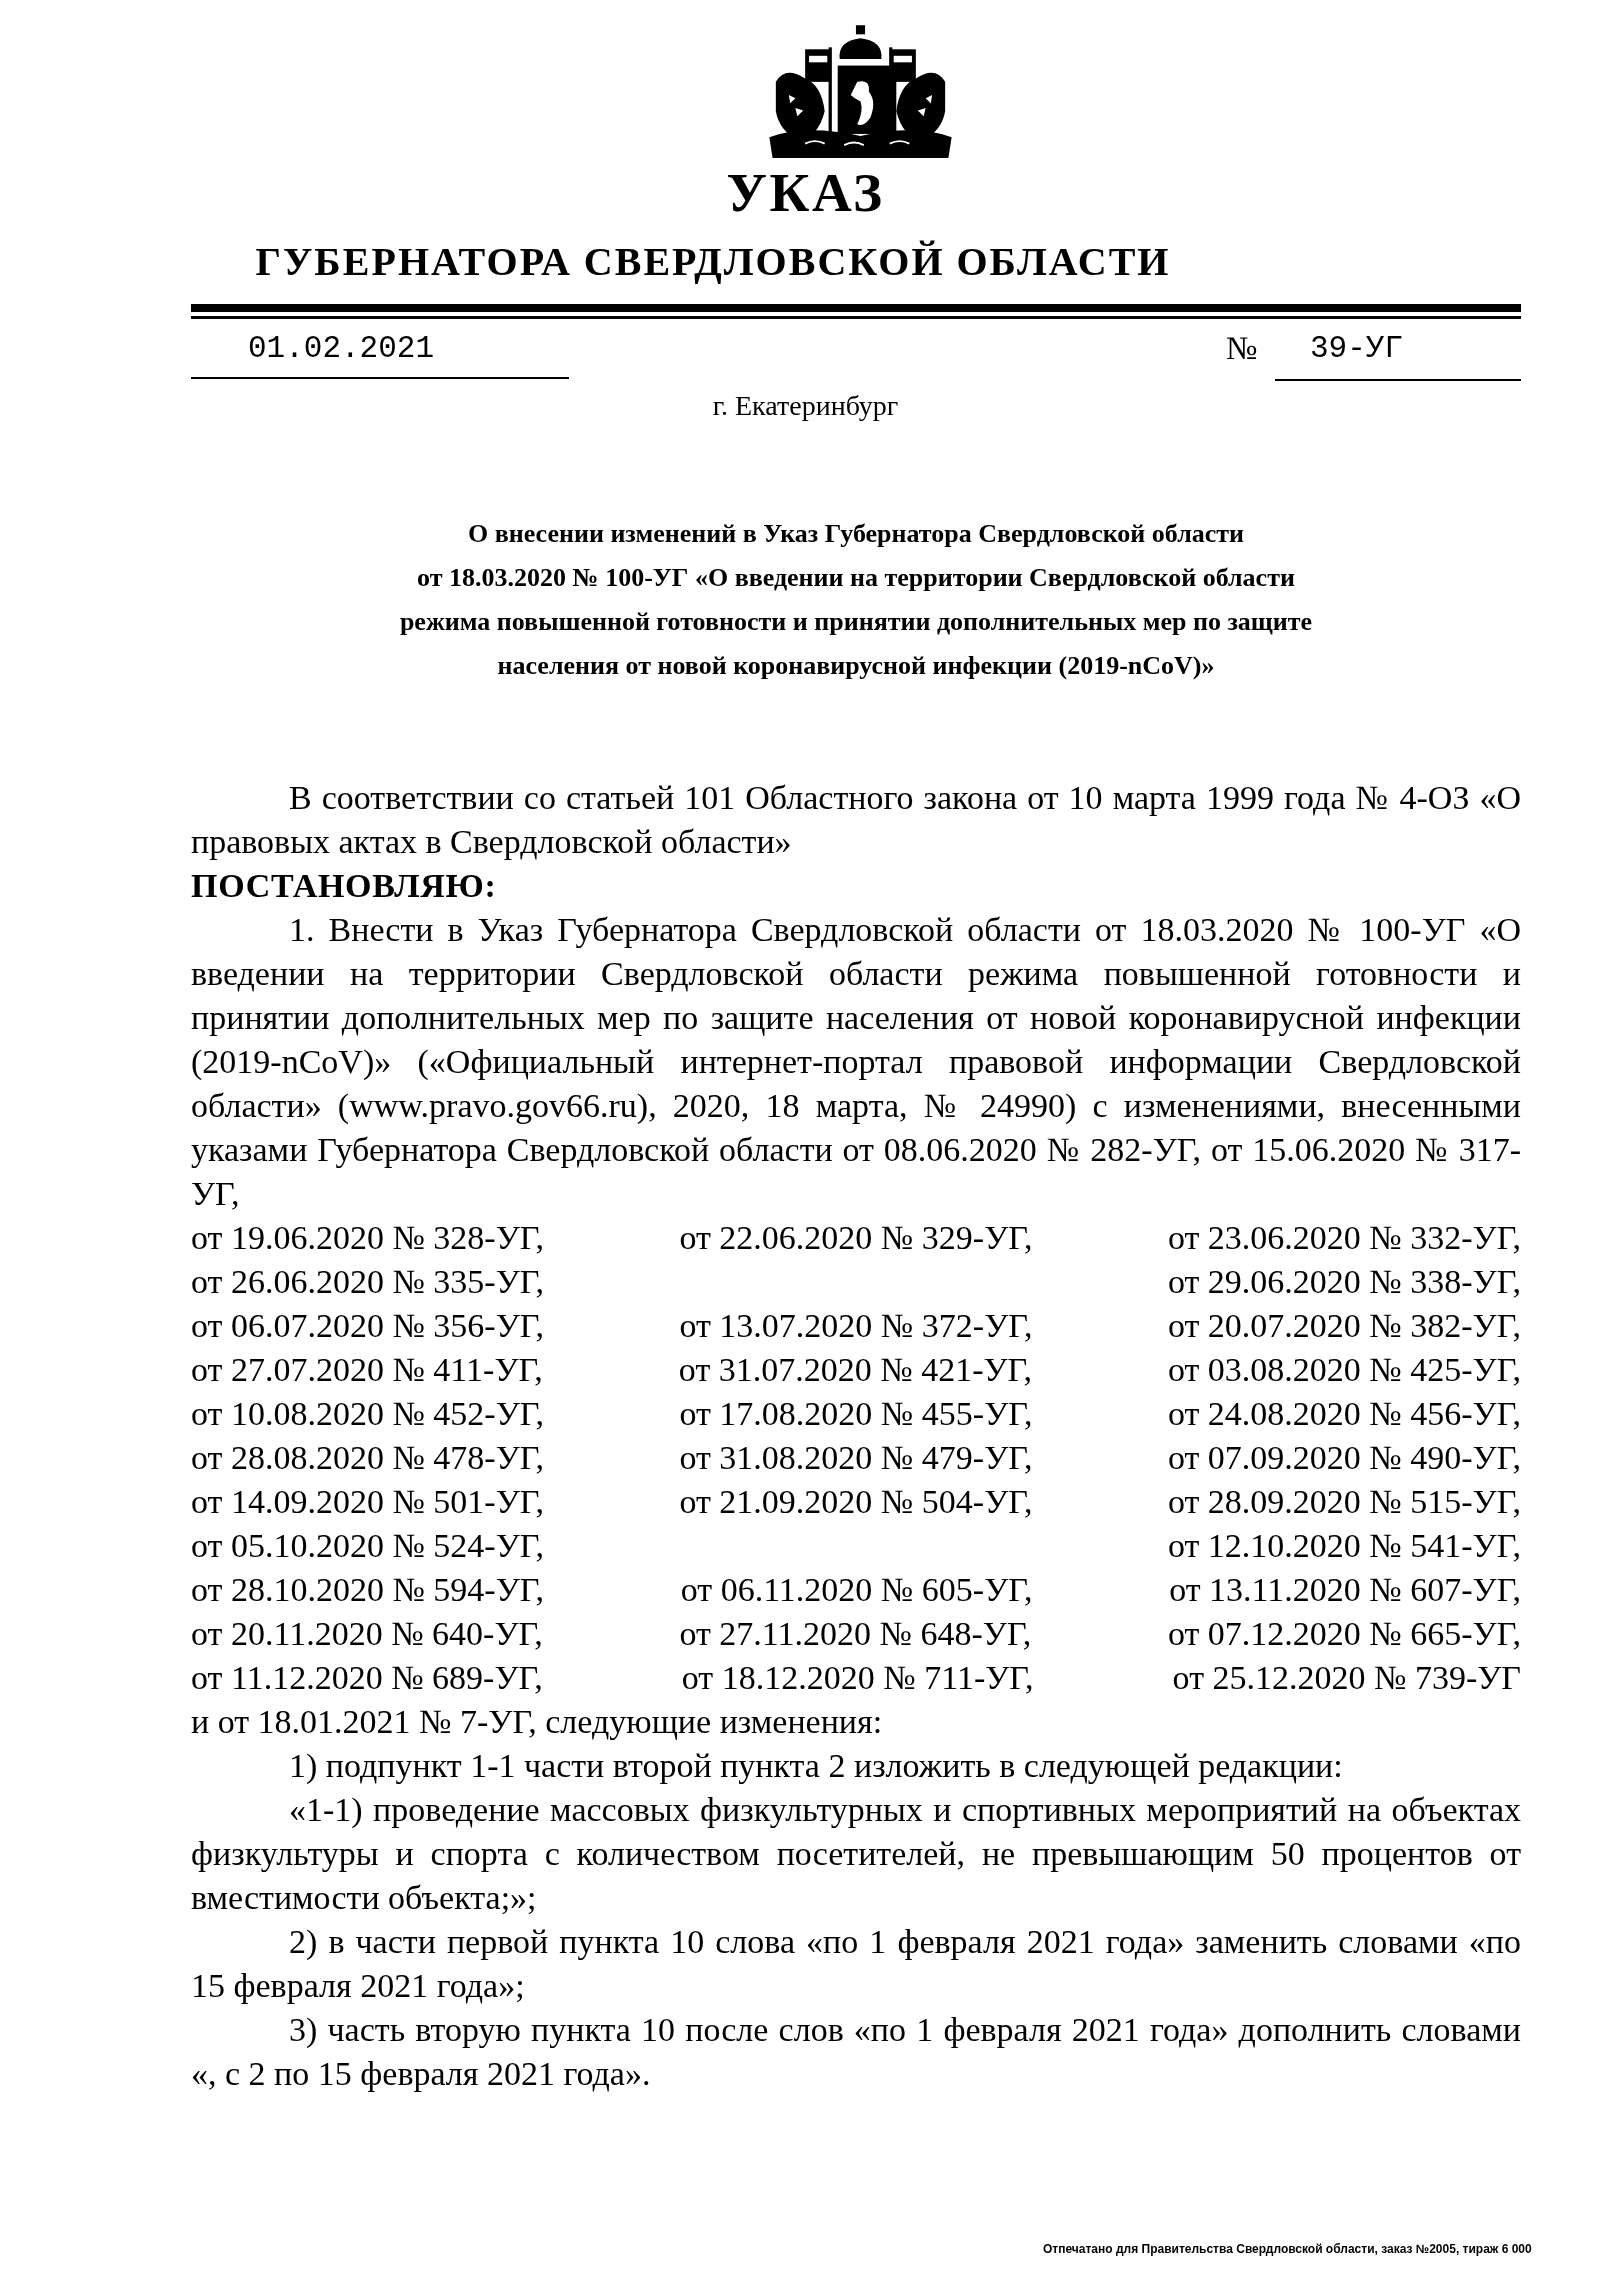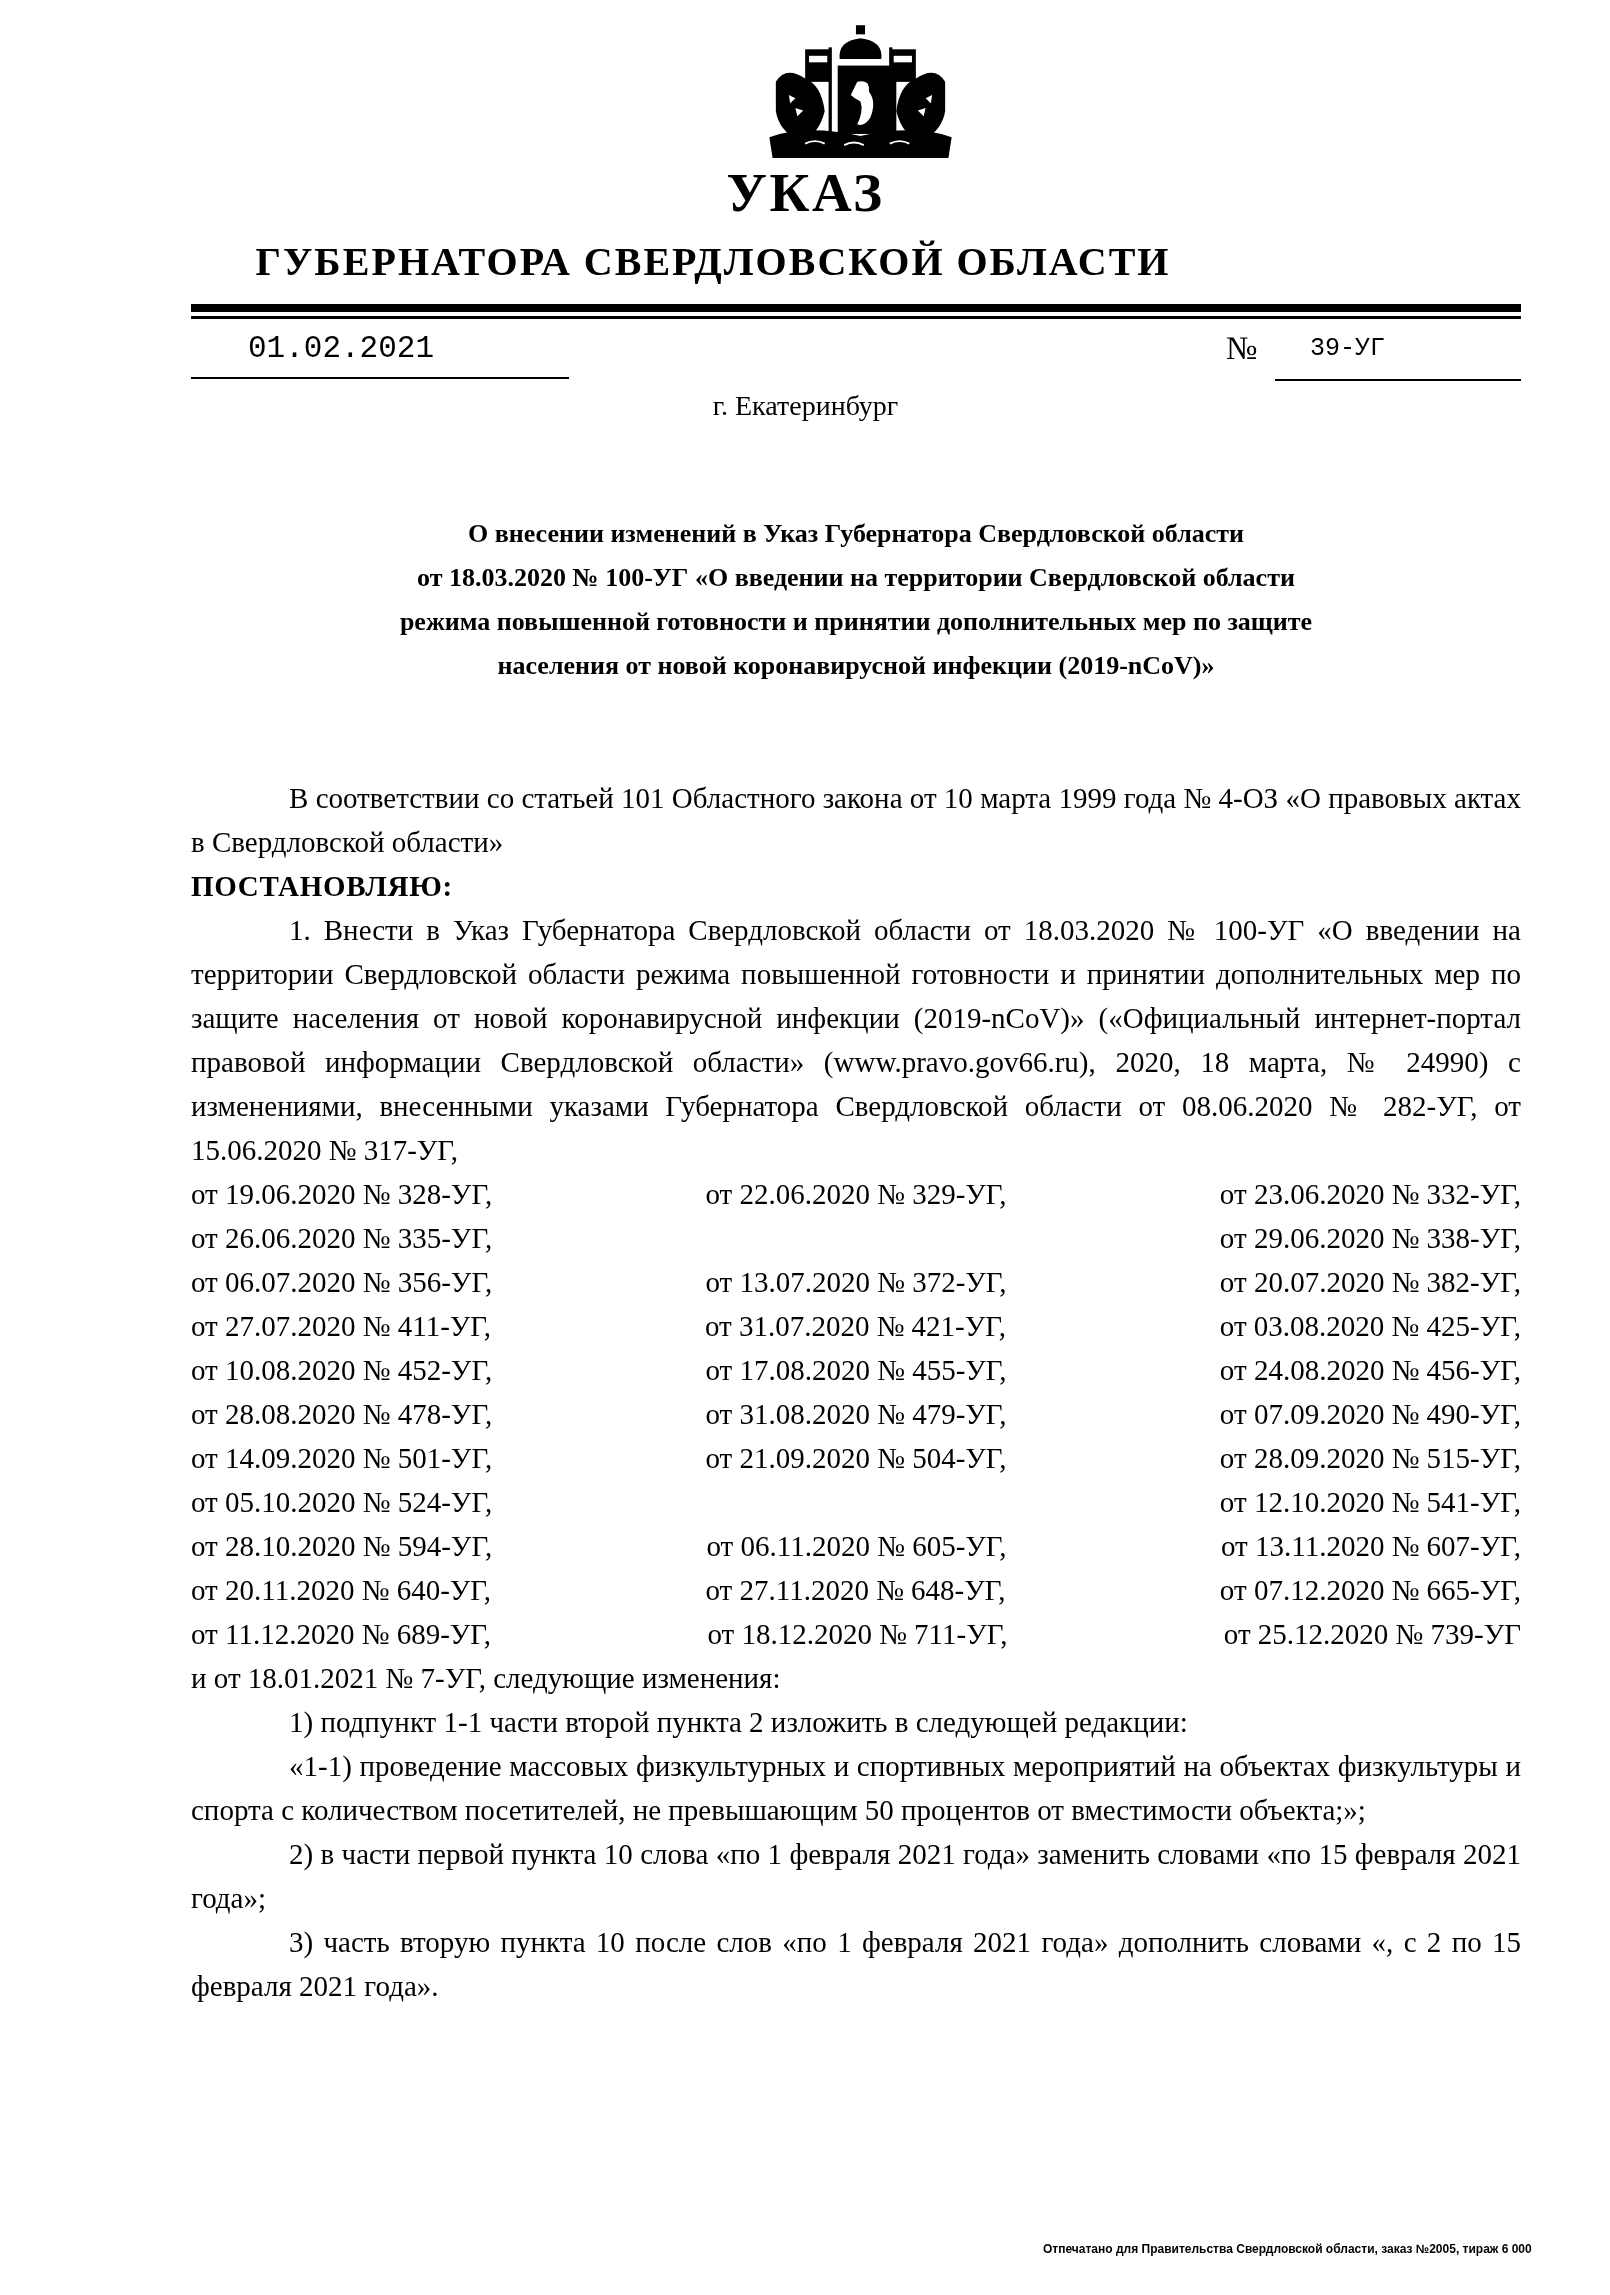--- a/index.html
+++ b/index.html
@@ -7,25 +7,25 @@
   .abs { position: absolute; }
   #emblem { left: 766px; top: 19.6px; width: 189px; height: 140px; }
   #ukaz-title { left: 0; width: 1611px; top: 160px; text-align: center; font-size: 55px; font-weight: bold; letter-spacing: 2.6px; line-height: 65px; }
   #ukaz-subtitle { left: 0; width: 1426px; top: 236px; text-align: center; font-size: 40px; font-weight: bold; letter-spacing: 2px; line-height: 52px; }
   #rule-thick { left: 191px; top: 304px; width: 1330px; height: 7.8px; background: #000; }
   #rule-thin { left: 191px; top: 316px; width: 1330px; height: 3.3px; background: #000; }
   .mono { font-family: "Liberation Mono", "DejaVu Sans Mono", monospace; }
   #date-value { left: 248px; top: 329px; font-size: 31px; line-height: 39px; }
   #date-line { left: 191px; top: 377px; width: 378px; height: 2px; background: #000; }
   #number-sign { left: 1226px; top: 329px; font-size: 33px; line-height: 39px; }
-  #number-value { left: 1310px; top: 329px; font-size: 25px; line-height: 39px; }
+  #number-value { left: 1310px; top: 329px; font-size: 31px; line-height: 39px; }
   #number-line { left: 1275px; top: 379px; width: 246px; height: 2px; background: #000; }
   #city { left: 0; width: 1611px; top: 385px; text-align: center; font-size: 28px; line-height: 42px; }
   #doc-heading { left: 191px; width: 1330px; top: 512px; text-align: center; font-size: 26px; font-weight: bold; line-height: 44px; }
-  #body { left: 191px; width: 1330px; top: 776px; font-size: 29px; line-height: 44px; }
+  #body { left: 191px; width: 1330px; top: 776px; font-size: 34px; line-height: 44px; }
   .p { text-align: justify; text-align-last: left; margin: 0; }
   .indent { text-indent: 98px; }
   .resolve { font-weight: bold; letter-spacing: 0.7px; margin: 0; }
   #footer-note { left: 1043px; top: 2243px; font-family: "Liberation Sans", "DejaVu Sans", sans-serif; font-size: 12px; font-weight: bold; line-height: 13px; }
   .amend-row { display: flex; justify-content: space-between; }
 </style>
 </head>
 <body>
 
 <div id="emblem" class="abs">

